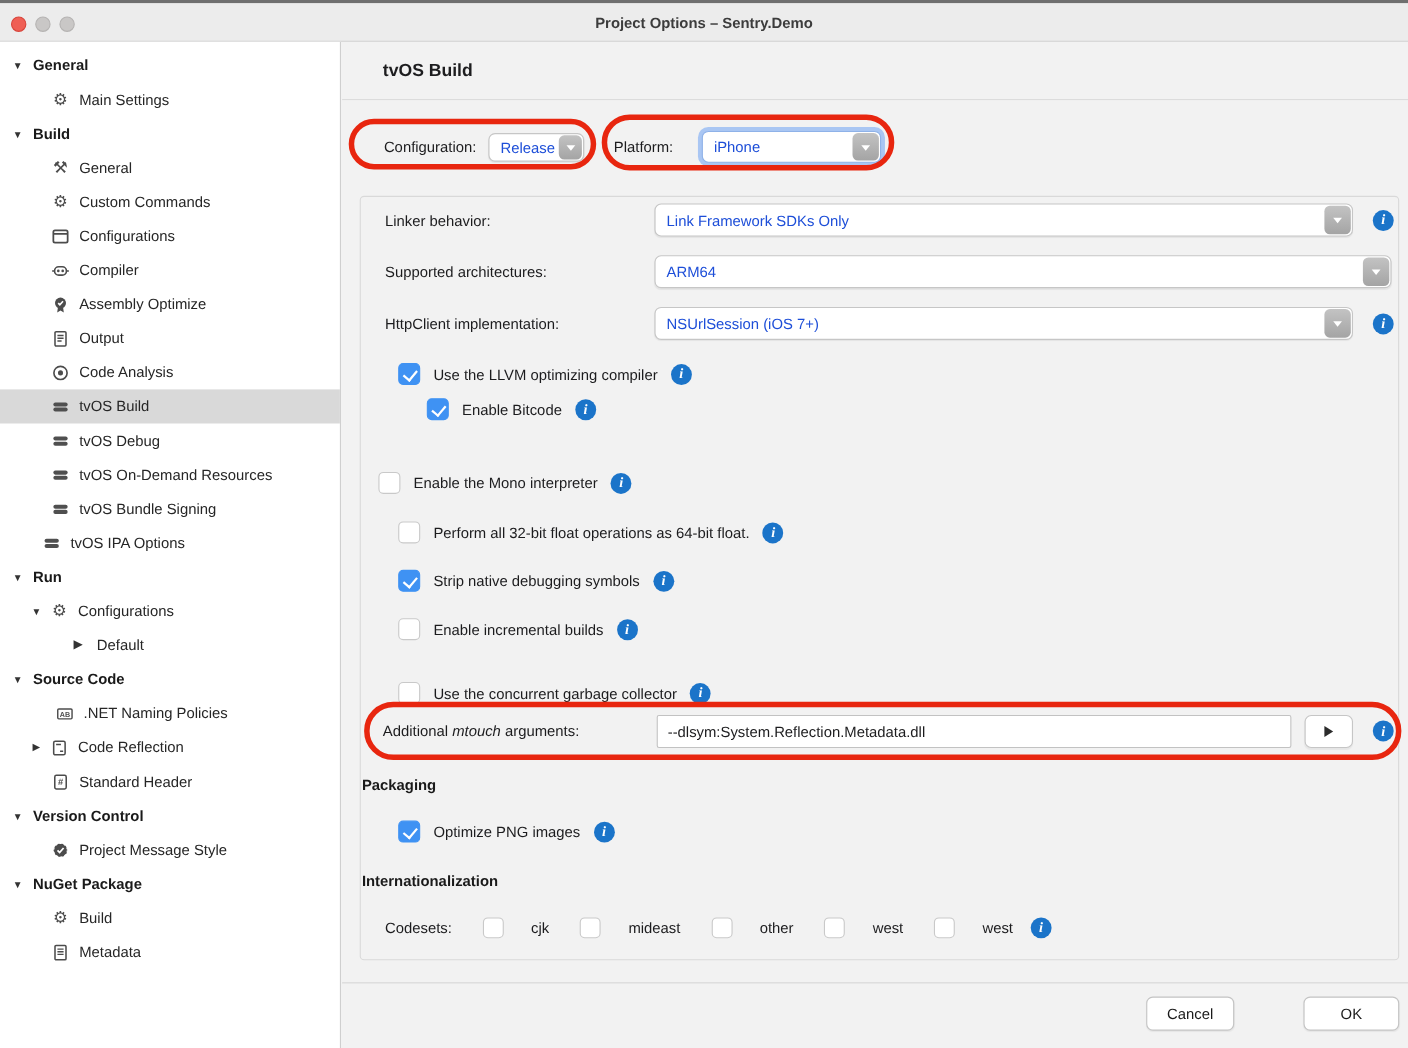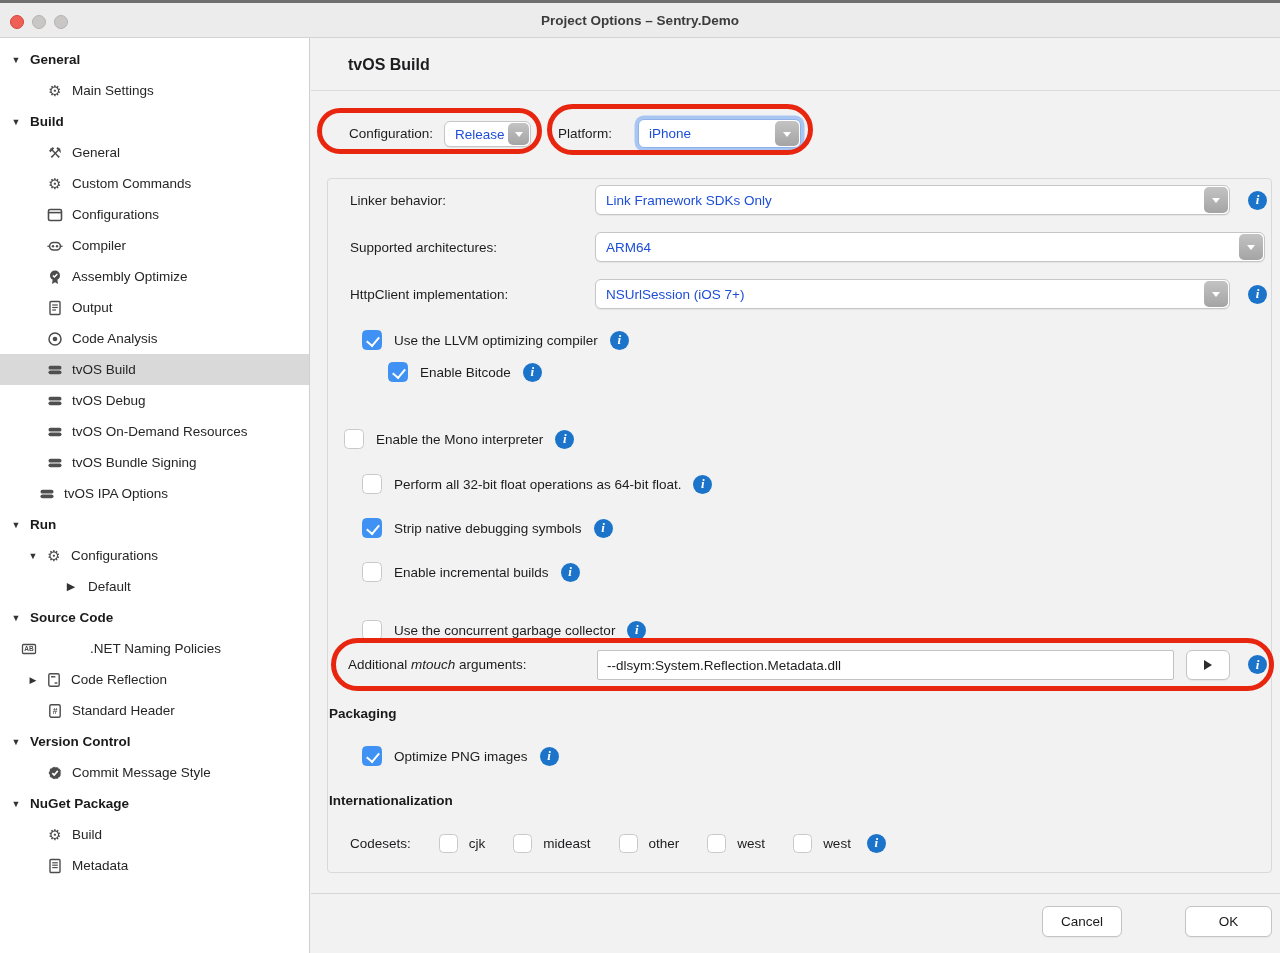--- a/index.html
+++ b/index.html
@@ -68,21 +68,21 @@
 
   .oval { position:absolute; border:5px solid #e8260f; border-radius:28px; pointer-events:none; z-index:6; }
 
   #footer-divider { left:311px; top:893px; width:969px; height:1px; background:#d6d6d6; }
   .btn { position:absolute; top:906px; height:31px; background:#fff; border:1px solid #c4c4c4; border-radius:6px;
     font-size:13.5px; color:#1a1a1a; display:flex; align-items:center; justify-content:center; box-shadow:0 1px 1px rgba(0,0,0,.05); }
   #cancel-btn { left:1042px; width:80px;text-align:right; }
   #ok-btn { left:1185px; width:87px; }
 
   #codesets-row { left:350px; top:831px; height:24px; display:flex; align-items:center; }
-  .cs-pair { display:flex; align-items:center; gap:11px; margin-left:28px; }
+  .cs-pair { display:flex; align-items:center; gap:25px; margin-left:28px; }
   em.mt { font-style:italic; }
 </style>
 </head>
 <body>
 
 <div id="top-edge" class="abs"></div>
 
 <div id="titlebar" class="abs">
   <div id="tl-close" class="tl"></div>
   <div id="tl-min" class="tl"></div>
@@ -217,21 +217,21 @@
       <span class="slabel">Configurations</span>
     </div>
     <div class="srow" style="padding-left: 62px;">
       <span class="icn glyph" style="font-size:11px;color:#333">▶</span>
       <span class="slabel">Default</span>
     </div>
     <div class="srow section" style="padding-left: 10px;">
       <span class="disc" style="margin-right: 8px;">▼</span>
       <span class="">Source Code</span>
     </div>
-    <div class="srow" style="padding-left: 20px; gap: 44px;">
+    <div class="srow" style="padding-left: 50px;">
       <span class="icn">
         <svg viewBox="0 0 16 16">
           <rect x="1.5" y="3.5" width="13" height="9" rx="1" fill="none" stroke="#4c4c4c" stroke-width="1.3"></rect>
           <text x="8" y="10.4" font-size="6.5" text-anchor="middle" fill="#4c4c4c" font-weight="700" font-family="sans-serif">AB</text>
         </svg>
       </span>
       <span class="slabel">.NET Naming Policies</span>
     </div>
     <div class="srow" style="padding-left: 27px;">
       <span class="disc" style="margin-right: 6px;">▶</span>
@@ -258,21 +258,21 @@
       <span class="">Version Control</span>
     </div>
     <div class="srow" style="padding-left: 46px;">
       <span class="icn">
         <svg viewBox="0 0 16 16">
           <circle cx="8" cy="8" r="6.2" fill="#4c4c4c"></circle>
           <circle cx="8" cy="8" r="6.2" fill="none" stroke="#fff" stroke-width="1" stroke-dasharray="2 2"></circle>
           <path d="M5.3 8.1 7.2 10 10.8 5.9" stroke="#fff" stroke-width="1.6" fill="none"></path>
         </svg>
       </span>
-      <span class="slabel">Commit Message Style</span>
+      <span class="slabel">Project Message Style</span>
     </div>
     <div class="srow section" style="padding-left: 10px;">
       <span class="disc" style="margin-right: 8px;">▼</span>
       <span class="">NuGet Package</span>
     </div>
     <div class="srow" style="padding-left: 46px;">
       <span class="icn glyph">⚙</span>
       <span class="slabel">Build</span>
     </div>
     <div class="srow" style="padding-left: 46px; text-align: right;">

